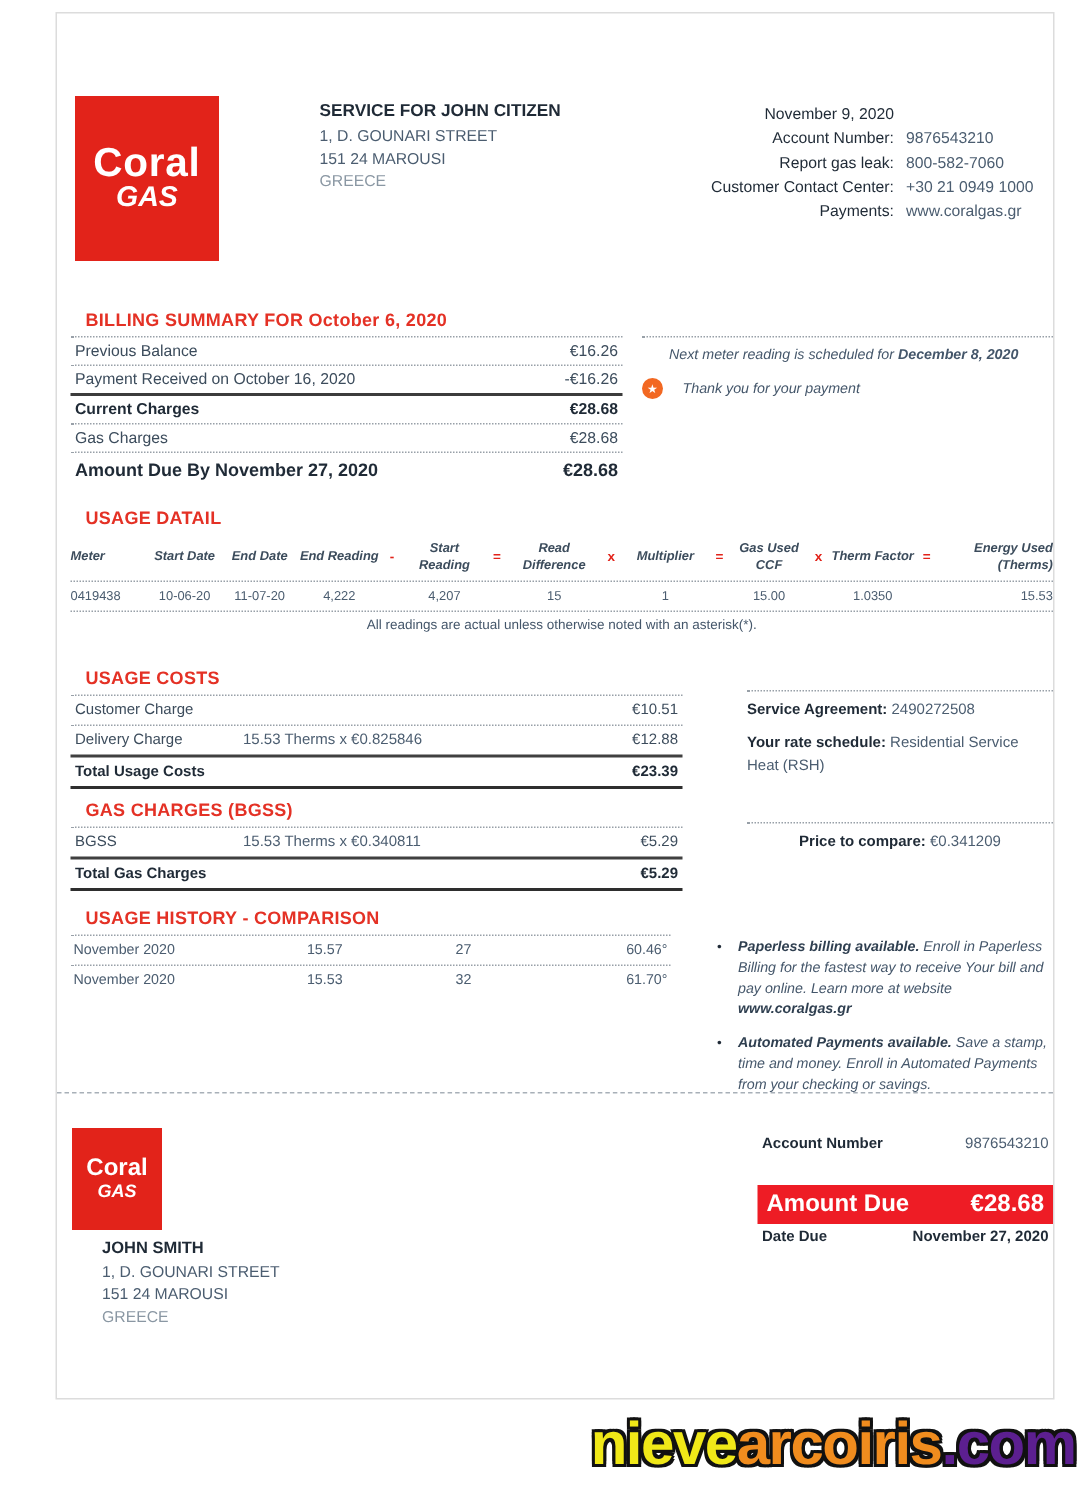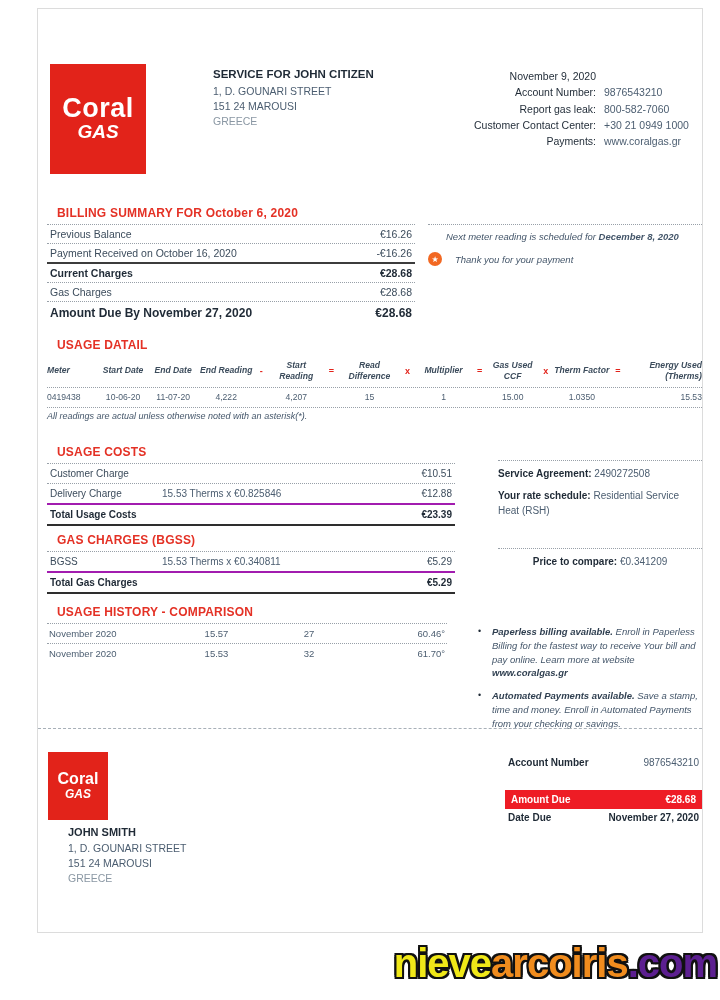--- a/index.html
+++ b/index.html
@@ -45,31 +45,31 @@
   .ud-head,.ud-data{display:flex;justify-content:space-between;align-items:center;}
   .ud-head{padding:4px 0 6px 0;}
   .ud-cell{font-size:8.6px;text-align:center;line-height:1.25;}
   .ud-head .ud-cell{font-weight:bold;font-style:italic;color:#3c4c5c;}
   .ud-op{color:#e2231a;font-weight:bold;font-size:9px;text-align:center;}
   .ud-data{padding:4px 0;font-size:9.5px;color:#4b5d70;}
   .w-meter{width:50px;text-align:left;}
   .w-sd{width:48px;}.w-ed{width:48px;}.w-er{width:54px;}.w-op{width:12px;}
   .w-sr{width:54px;}.w-rd{width:60px;}.w-mu{width:56px;}.w-ccf{width:50px;}
   .w-tf{width:56px;}.w-eu{width:76px;text-align:right;}
-  .ud-note{font-size:9px;font-style:italic;color:#44566a;text-align:left;padding-top:3px;}
+  .ud-note{font-size:9px;color:#44566a;text-align:center;padding-top:3px;}
 
   
   .uc{position:absolute;left:47px;top:445px;width:408px;}
   .gc{position:absolute;left:47px;top:533px;width:408px;}
   .chg-row{display:flex;align-items:center;padding:4px 3px;font-size:10px;color:#3c4c5c;}
   .chg-lbl{width:112px;}
   .chg-det{flex:1;color:#4b5d70;}
   .chg-val{text-align:right;min-width:60px;}
   .tot-row{display:flex;justify-content:space-between;padding:4px 3px;font-size:10px;
-           font-weight:bold;color:#1f2a36;border-top:2px solid #a21caf;border-bottom:2px solid #2e2e2e;}
+           font-weight:bold;color:#1f2a36;border-top:2px solid #404040;border-bottom:2px solid #2e2e2e;}
   .side-box{position:absolute;width:204px;font-size:10px;color:#4b5d70;}
   .side-box .line{border-top:1px dotted #98a0a8;margin-bottom:7px;}
   .side-box b{color:#1f2a36;}
   .sa{left:498px;top:460px;}
   .sa .rate{margin-top:10px;line-height:1.45;}
   .ptc{left:498px;top:548px;text-align:center;}
 
   
   .uh{position:absolute;left:47px;top:605px;width:400px;}
   .uh-head,.uh-row{display:flex;align-items:center;padding:4px 2px;font-size:9.5px;}
@@ -98,21 +98,21 @@
   .stub-name{font-weight:bold;font-size:11px;color:#1f2a36;margin-bottom:3px;}
   .stub-mid{position:absolute;left:287px;top:758px;width:196px;font-size:9.5px;color:#3c4c5c;line-height:1.4;}
   .stub-mid .p1{margin-left:34px;margin-bottom:10px;}
   .chk-row{display:flex;}
   .checkbox{width:12px;height:12px;border:1.6px solid #2e2e2e;margin-top:2px;background:#fff;}
   .chk-row .ctxt{margin-left:20px;flex:1;}
   .stub-right{position:absolute;left:505px;top:757px;width:197px;}
   .acct-row{display:flex;justify-content:space-between;font-size:10px;padding:0 3px;}
   .acct-row b{color:#1f2a36;}
   .acct-row .v{color:#4b5d70;}
-  .due-bar{margin-top:22px;background:#ee1c25;color:#fff;font-weight:bold;font-size:10px;
+  .due-bar{margin-top:22px;background:#ee1c25;color:#fff;font-weight:bold;font-size:16px;
            display:flex;justify-content:space-between;align-items:center;padding:4px 6px;}
   .duedate-row{display:flex;justify-content:space-between;font-size:10px;font-weight:bold;
            color:#1f2a36;padding:3px 3px;}
 
   
   .wm{position:absolute;right:3px;top:941px;font-size:40px;font-weight:bold;letter-spacing:-1px;
       text-shadow:-2px -2px 0 #111,2px -2px 0 #111,-2px 2px 0 #111,2px 2px 0 #111,
                   0 -2px 0 #111,0 2px 0 #111,-2px 0 0 #111,2px 0 0 #111;}
   .wm .p1{color:#f0e818;}
   .wm .p2{color:#f08c1e;}

